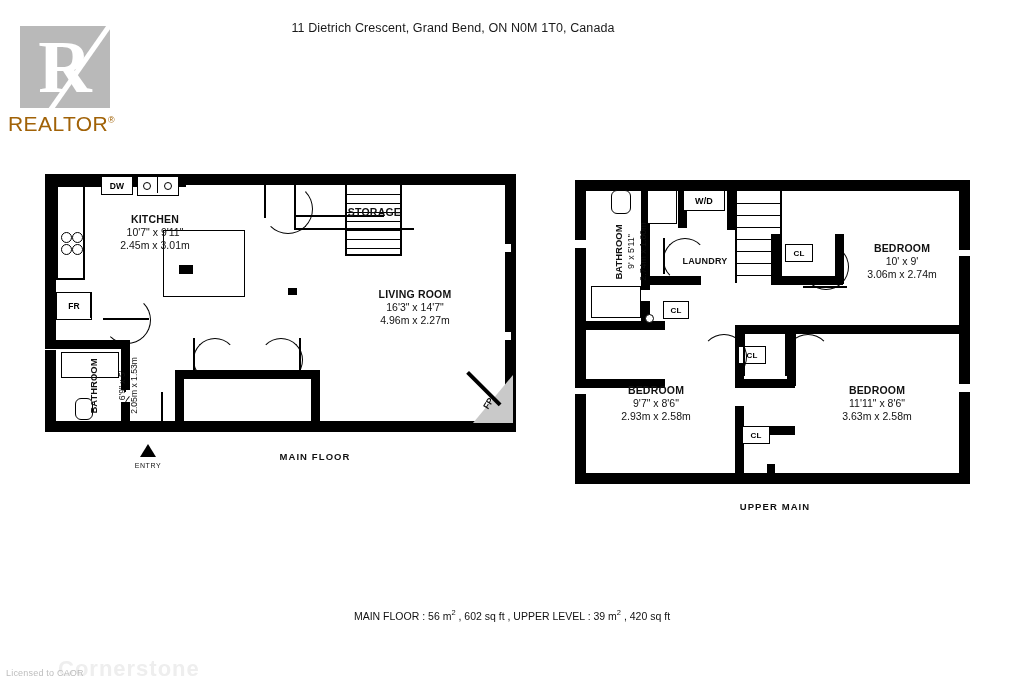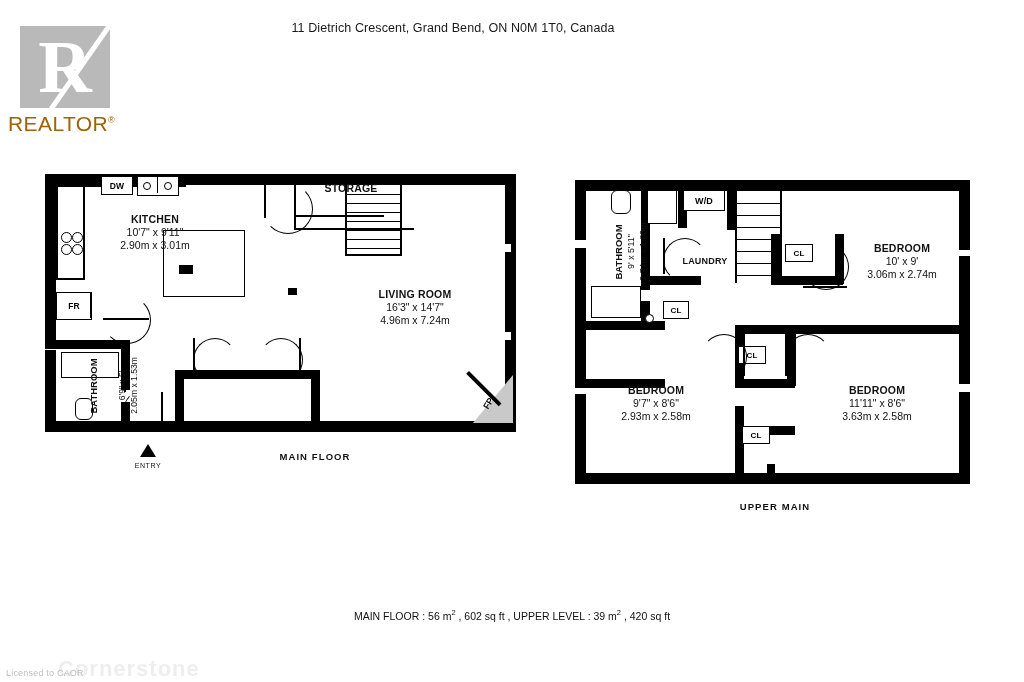--- a/index.html
+++ b/index.html
@@ -212,31 +212,31 @@
 
   <div class="door-arc" style="left:58px;top:126px;width:46px;height:46px;border-color:#000;border-top-color:transparent;border-left-color:transparent;"></div>
   <div class="thin" style="left:58px;top:148px;width:46px;height:2px;"></div>
 
   <div class="wall" style="left:428px;top:205px;width:40px;height:48px;clip-path:polygon(100% 0,100% 100%,0 100%);background:#c9c9c9;"></div>
   <div class="wall" style="left:424px;top:201px;width:46px;height:4px;transform:rotate(45deg);transform-origin:left top;background:#000;"></div>
 
   <div class="room-label" style="left:40px;top:43px;width:140px;">
     <div class="name">KITCHEN</div>
     <div>10'7" x 9'11"</div>
-    <div>2.90m x 3.01m</div>
+    <div>2.45m x 3.01m</div>
   </div>
 
   <div class="room-label" style="left:290px;top:118px;width:160px;">
     <div class="name">LIVING ROOM</div>
     <div>16'3" x 14'7"</div>
-    <div>4.96m x 7.24m</div>
-  </div>
-
-
-  <div class="room-label" style="left:256px;top:12px;width:100px;">
+    <div>4.96m x 2.27m</div>
+  </div>
+
+
+  <div class="room-label" style="left:256px;top:36px;width:100px;text-align:right;">
     <div class="name">STORAGE</div>
   </div>
 
   <div class="vert" style="left:-6px;top:210px;width:110px;transform:rotate(-90deg);">
     <div class="name">BATHROOM</div>
   </div>
   <div class="vert" style="left:22px;top:210px;width:110px;transform:rotate(-90deg);font-size:8.6px;">
     <div>6'9" x 5'</div>
   </div>
   <div class="vert" style="left:34px;top:210px;width:110px;transform:rotate(-90deg);font-size:8.6px;">

